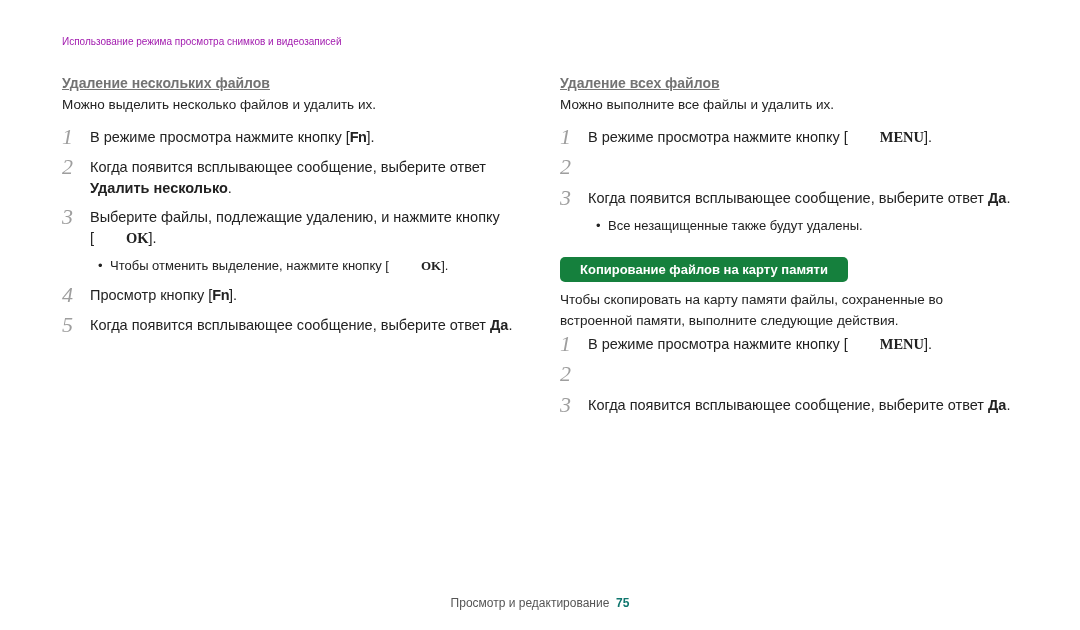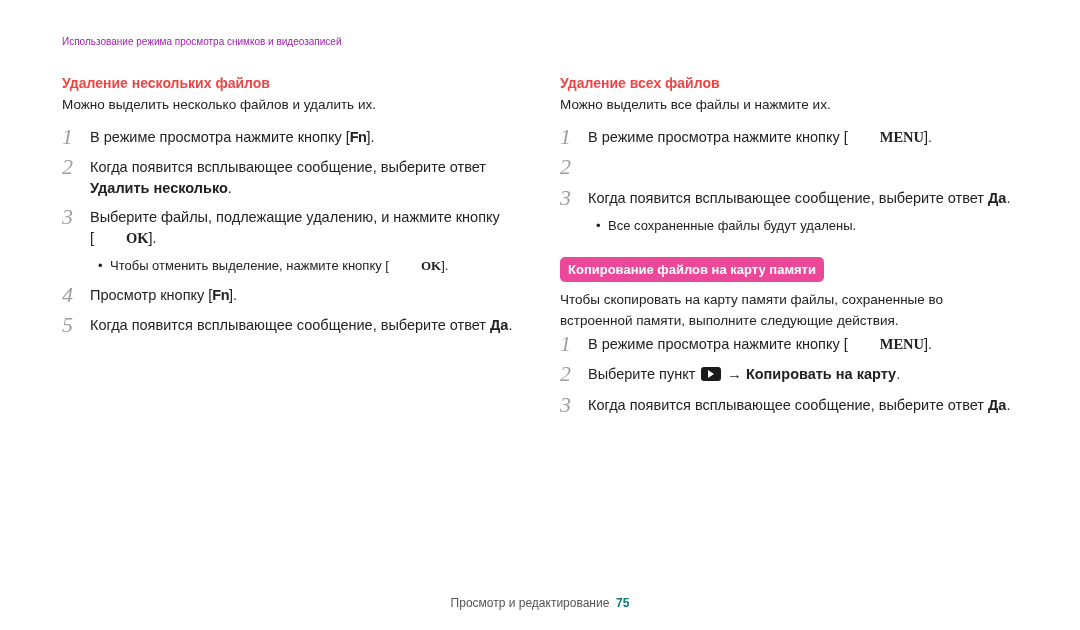--- a/index.html
+++ b/index.html
@@ -19,22 +19,23 @@
     margin-bottom: 28px;
   }
   .columns {
     display: flex;
     gap: 40px;
   }
   .col { flex: 1; min-width: 0; }
   .sub-heading {
     font-size: 14px;
     font-weight: 700;
-    color: #ef4444;
+    color: #737373;
     margin-bottom: 4px;
+    text-decoration: underline;
   }
   .intro-text {
     font-size: 13.5px;
     color: #222;
     margin-bottom: 10px;
     line-height: 1.5;
   }
   .step {
     display: flex;
     align-items: flex-start;
@@ -101,25 +102,25 @@
     position: absolute;
     left: 7px;
     top: 3px;
     width: 0; height: 0;
     border-left: 6px solid #fff;
     border-top: 4px solid transparent;
     border-bottom: 4px solid transparent;
   }
   .section-pill {
     display: inline-block;
-    background: #ec4899;
+    background: #15803d;
     color: #fff;
     font-size: 13px;
     font-weight: 700;
-    padding: 5px 8px;
+    padding: 5px 20px;
     border-radius: 5px;
     margin: 14px 0 8px 0;
   }
   .section-desc {
     font-size: 13.5px;
     color: #222;
     line-height: 1.55;
     margin-bottom: 0;
   }
   .footer {
@@ -179,58 +180,55 @@
     <div class="step">
       <div class="step-num">5</div>
       <div class="step-body step-body-full">
         <span>Когда появится всплывающее сообщение, выберите ответ </span><span class="bold">Да</span><span>.</span>
       </div>
     </div>
   </div>
 
   <div class="col">
     <div class="sub-heading">Удаление всех файлов</div>
-    <div class="intro-text">Можно выделить все файлы и нажмите их.</div>
+    <div class="intro-text">Можно выполните все файлы и удалить их.</div>
 
     <div class="step">
       <div class="step-num">1</div>
       <div class="step-body step-body-full">
         <span>В режиме просмотра нажмите кнопку [</span><span class="sans-key">MENU</span><span>].</span>
       </div>
     </div>
 
     <div class="step">
       <div class="step-num">2</div>
     </div>
 
     <div class="step">
       <div class="step-num">3</div>
       <div class="step-body step-body-full">
         <span>Когда появится всплывающее сообщение, выберите ответ </span><span class="bold">Да</span><span>.</span>
       </div>
     </div>
     <ul class="bullets">
-      <li>Все сохраненные файлы будут удалены.</li>
+      <li>Все незащищенные также будут удалены.</li>
     </ul>
 
     <div class="section-pill">Копирование файлов на карту памяти</div>
     <div class="section-desc">Чтобы скопировать на карту памяти файлы, сохраненные во встроенной памяти, выполните следующие действия.</div>
 
     <div class="step">
       <div class="step-num">1</div>
       <div class="step-body step-body-full">
         <span>В режиме просмотра нажмите кнопку [</span><span class="sans-key">MENU</span><span>].</span>
       </div>
     </div>
 
     <div class="step">
       <div class="step-num">2</div>
-      <div class="step-body step-body-full">
-        <span>Выберите пункт </span><span class="icon-play"></span><span> → </span><span class="bold">Копировать на карту</span><span>.</span>
-      </div>
     </div>
 
     <div class="step">
       <div class="step-num">3</div>
       <div class="step-body step-body-full">
         <span>Когда появится всплывающее сообщение, выберите ответ </span><span class="bold">Да</span><span>.</span>
       </div>
     </div>
   </div>
 

